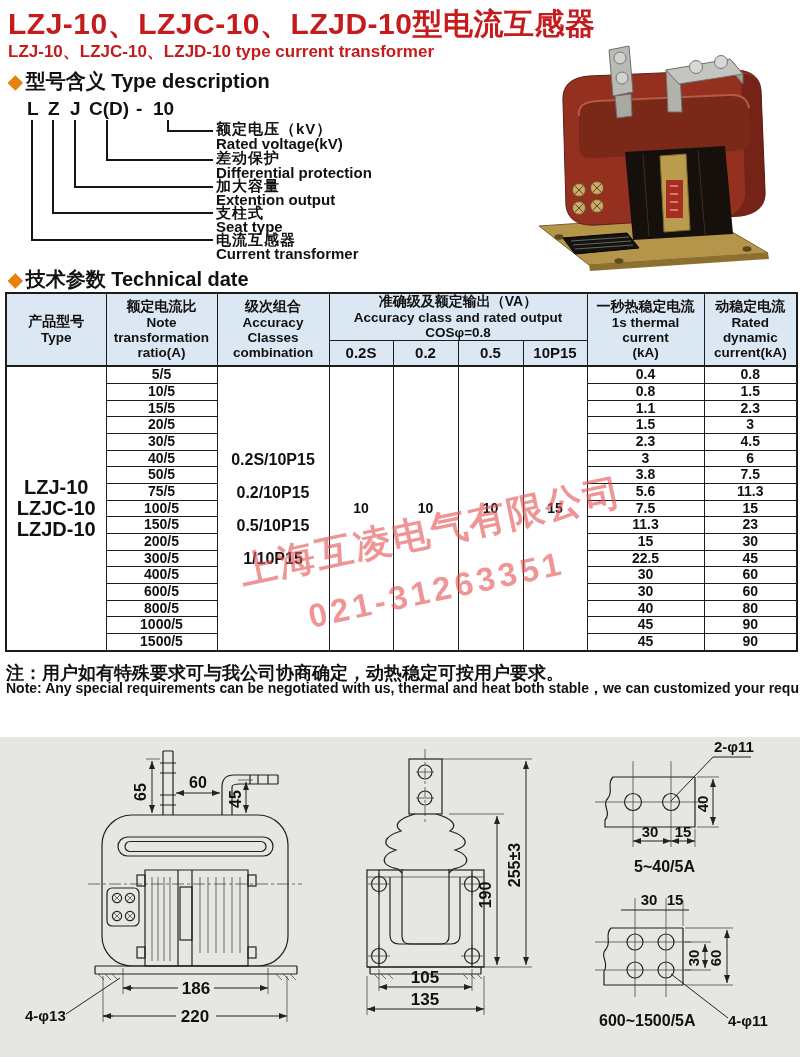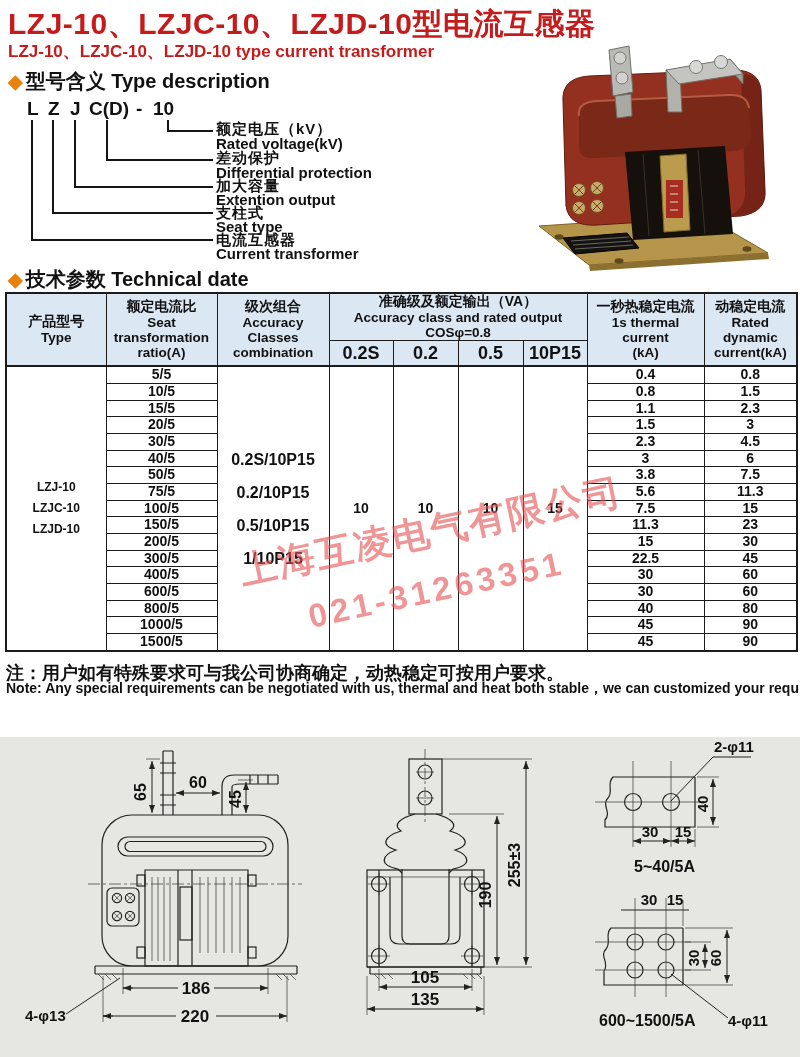--- a/index.html
+++ b/index.html
@@ -12,24 +12,24 @@
 .dline{position:absolute;background:#151515}
 .codeletter{position:absolute;top:98px;font-size:19px;font-weight:bold;white-space:nowrap}
 .lab-zh{position:absolute;left:216px;font-size:15px;font-weight:bold;letter-spacing:1px;white-space:nowrap}
 .lab-en{position:absolute;left:216px;font-size:15px;font-weight:bold;white-space:nowrap}
 .techtable{position:absolute;left:5px;top:292px;width:791px;border-collapse:collapse;table-layout:fixed;border:2px solid #1c1c1c}
 .techtable th,.techtable td{border:1px solid #1c1c1c;text-align:center;vertical-align:middle;padding:0;line-height:1.12}
 .techtable thead th{background:#dbe7f2;font-size:13.5px;font-weight:bold}
 .techtable thead .zh{font-size:14px}
 .techtable thead tr:first-child{height:42px}
 .techtable thead tr:last-child{height:26px}
-.techtable thead tr:last-child th{font-size:18px}
+.techtable thead tr:last-child th{font-size:15px}
 .techtable thead{border-bottom:2px solid #1c1c1c}
 .techtable td{height:15px;font-size:14px;font-weight:bold}
-.cell-type div{font-size:12px;line-height:21px}
+.cell-type div{font-size:20px;line-height:21px}
 .cell-acc div{font-size:16px;line-height:33px}
 .cell-out{font-size:16px}
 .watermark{position:absolute;left:235px;top:548px;transform:rotate(-12deg);transform-origin:left top;color:rgba(229,84,84,.62);font-weight:bold;z-index:5;pointer-events:none;white-space:nowrap}
 .wm1{font-size:37px;letter-spacing:2px}
 .wm2{font-size:33px;margin:14px 0 0 58px;letter-spacing:4px}
 .note-zh{position:absolute;left:6px;top:661px;font-size:18px;font-weight:bold;white-space:nowrap}
 .note-en{position:absolute;left:6px;top:680px;font-size:14px;font-weight:bold;white-space:nowrap}
 .graypanel{position:absolute;left:0;top:737px;width:800px;height:320px;background:#e6e6e2}
 svg{position:absolute;overflow:visible}
 svg text{font-family:"Liberation Sans",sans-serif;font-weight:bold;fill:#111}
@@ -137,21 +137,21 @@
         <col style="width:93px">
     </colgroup>
     <thead>
       <tr>
         <th rowspan="2">
           <div class="zh">产品型号</div>
             <div>Type</div>
         </th>
         <th rowspan="2">
           <div class="zh">额定电流比</div>
-            <div>Seat</div>
+            <div>Note</div>
             <div>transformation</div>
             <div>ratio(A)</div>
         </th>
         <th rowspan="2">
           <div class="zh">级次组合</div>
             <div>Accuracy</div>
             <div>Classes</div>
             <div>combination</div>
         </th>
         <th colspan="4">

